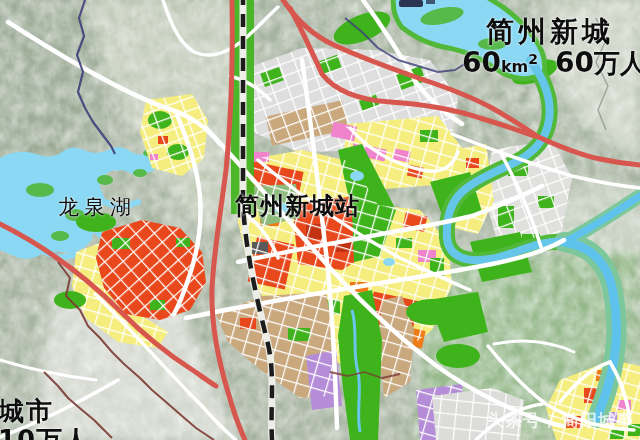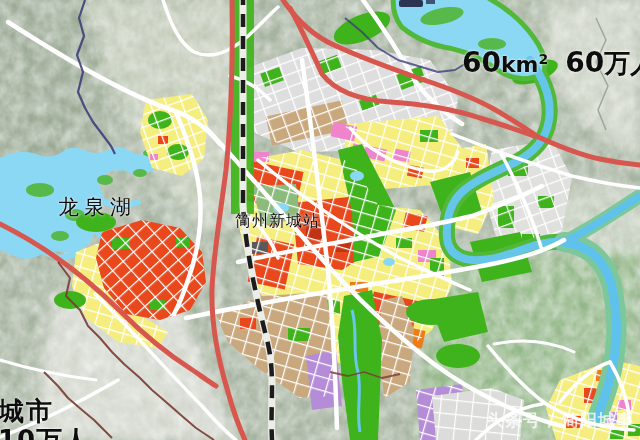--- a/index.html
+++ b/index.html
@@ -4,26 +4,26 @@
 <style>
   html,body{margin:0;padding:0;background:#222;}
   .stage{position:relative;width:640px;height:440px;overflow:hidden;
          font-family:"DejaVu Sans","Liberation Sans",sans-serif;}
   .stage svg{position:absolute;left:0;top:0;}
   .olabel{position:absolute;color:#0d0d0d;white-space:nowrap;
           text-shadow:0 0 3px rgba(255,255,255,.85),0 0 1px rgba(255,255,255,.9);}
   .region-title{left:486px;top:13px;font-size:28px;font-weight:bold;letter-spacing:4px;}
   .region-stats{left:462px;top:46px;font-weight:bold;}
   .region-stats .n{font-size:28px;}
-  .region-stats .u{font-size:22px;}
+  .region-stats .u{font-size:16px;}
   .region-stats sup{font-size:14px;font-weight:bold;position:relative;top:-2px;}
   .region-stats .gap{display:inline-block;width:17px;}
   .region-stats .u2{font-size:26px;}
   .lake-label{left:58px;top:193px;font-size:21px;font-weight:normal;letter-spacing:5px;}
-  .station-label{left:235px;top:211px;font-size:16px;font-weight:normal;letter-spacing:1px;}
+  .station-label{left:235px;top:190px;font-size:24px;font-weight:bold;letter-spacing:1px;}
   .corner-city{left:-2px;top:394px;font-size:26px;font-weight:bold;letter-spacing:2px;}
   .corner-pop{left:-2px;top:423px;font-size:26px;font-weight:bold;letter-spacing:1px;}
   .watermark{position:absolute;left:487px;top:409px;font-size:17px;font-weight:bold;
              letter-spacing:1px;color:rgba(255,255,255,.78);white-space:nowrap;}
 </style>
 </head>
 <body>
 
 <div class="stage">
 <svg width="640" height="440" viewBox="0 0 640 440">
@@ -282,19 +282,20 @@
     <polyline points="330,372 348,376 364,372 382,378 400,374" stroke="#7a3a34" stroke-width="1.8" opacity="0.8"></polyline>
     <polyline points="596,18 606,40 596,62 608,86 598,110 606,130" stroke="#8f988c" stroke-width="1.5" opacity="0.8"></polyline>
   </g>
 
   <g>
     <rect x="399" y="0" width="24" height="7" rx="2" fill="#2b3552"></rect>
     <rect x="426" y="0" width="9" height="4" fill="#2b3552" opacity="0.8"></rect>
   </g>
 </svg>
 
+  <div class="olabel region-title">简州新城</div>
   <div class="olabel region-stats"><span class="n">60</span><span class="u">km</span><sup>2</sup><span class="gap"></span><span class="n">60</span><span class="u2">万人</span></div>
   <div class="olabel lake-label">龙泉湖</div>
   <div class="olabel station-label">简州新城站</div>
   <div class="olabel corner-city">城市</div>
   <div class="olabel corner-pop">10万人</div>
   <div class="watermark">头条号 / 简阳城事</div>
 </div>
 
 </body></html>

